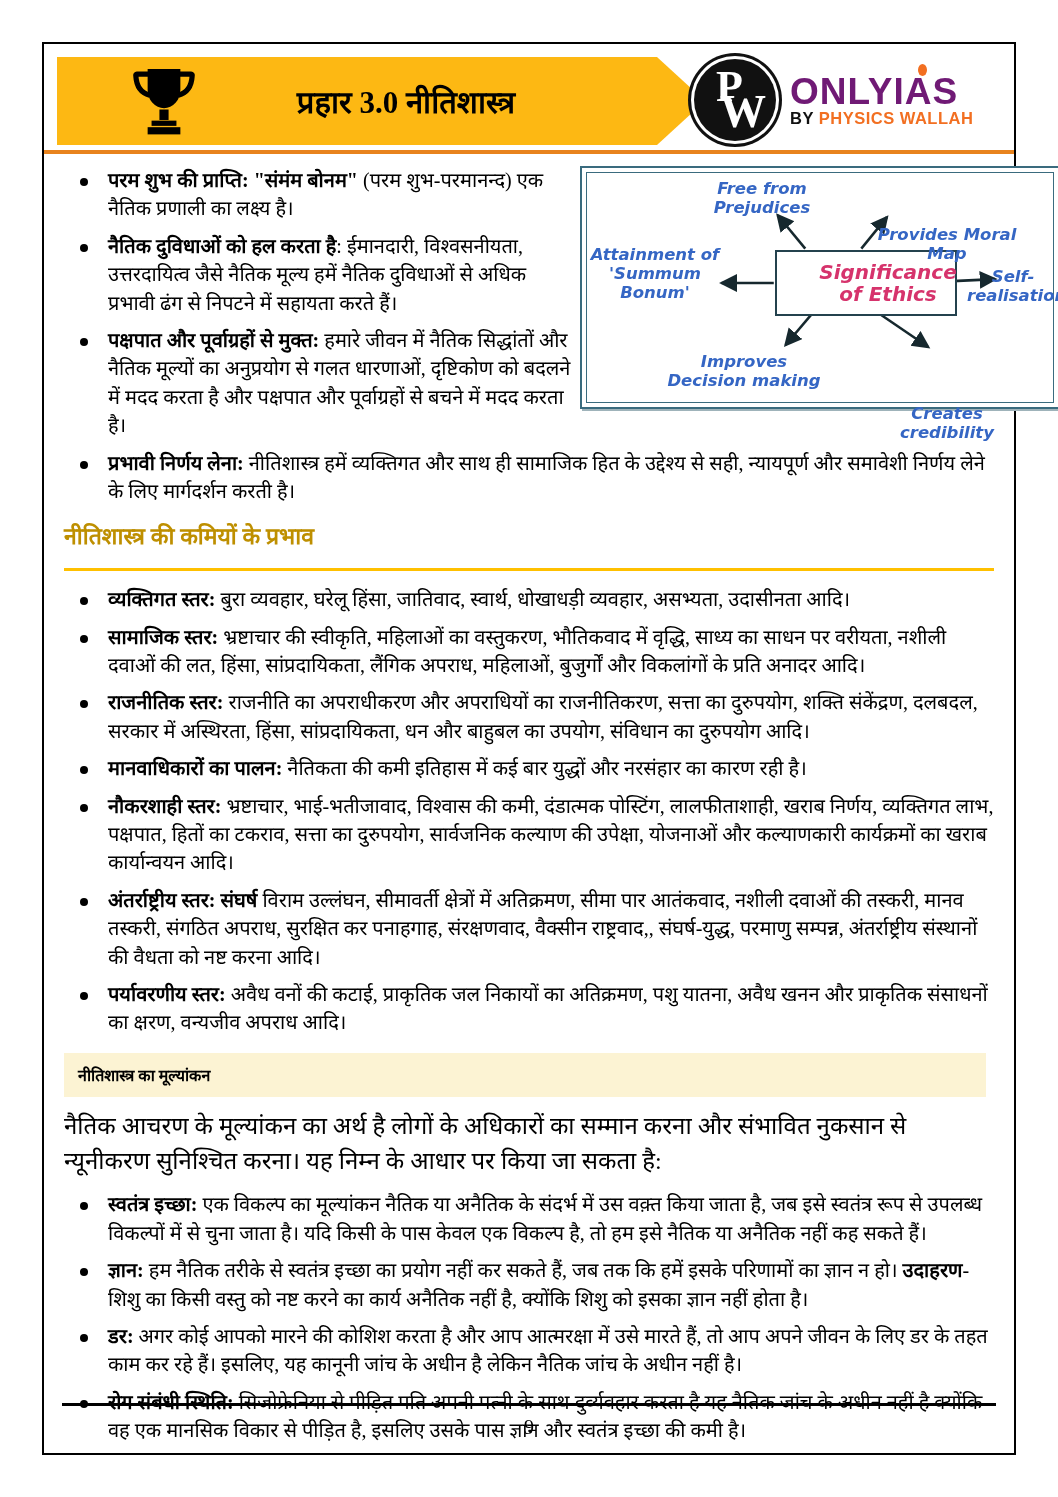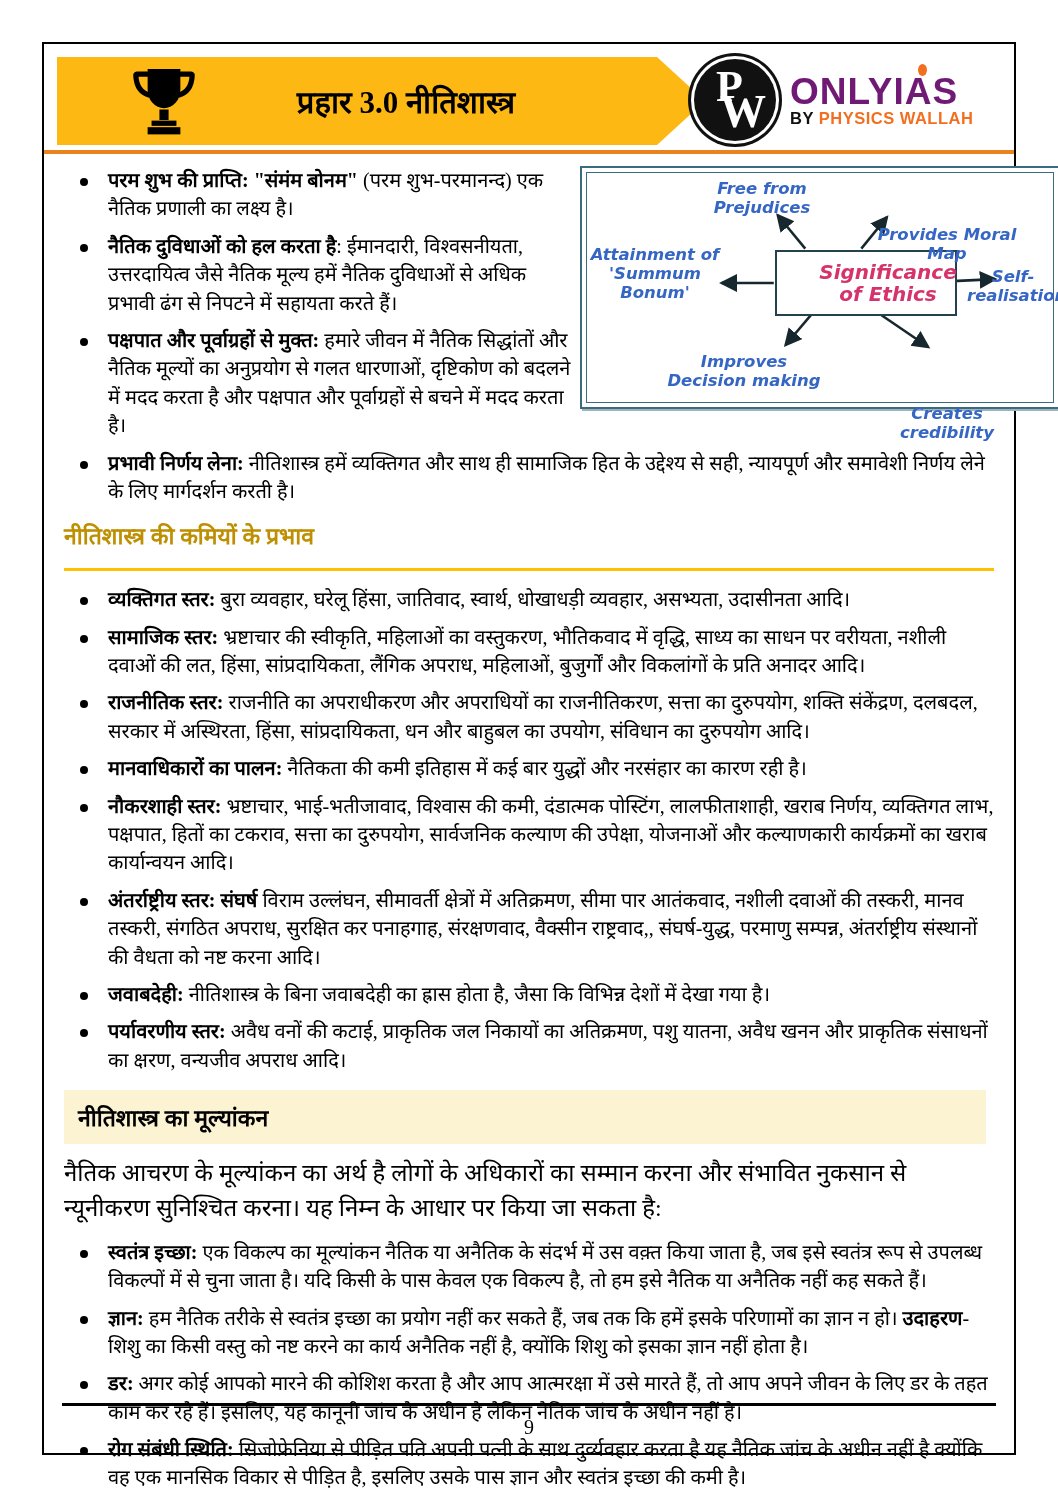--- a/index.html
+++ b/index.html
@@ -63,21 +63,21 @@
   .node.n0{left:115px;top:12px;width:130px;}
   .node.n1{left:290px;top:18px;width:150px;margin-top:40px;}
   .node.n2{left:8px;top:78px;width:130px;}
   .node.n3{left:385px;top:100px;width:92px;}
   .node.n4{left:82px;top:185px;width:160px;}
   .node.n5{left:280px;top:192px;width:170px;margin-top:45px;}
 
   
   .section-heading{color:var(--heading_gold);font-weight:bold;font-size:23px;margin:14px 0 17px 0;}
   .gold-underline{height:3px;background:var(--underline_gold);margin-bottom:14px;}
-  .cream-heading{background:var(--highlight_cream);font-weight:bold;font-size:23px;padding:11px 14px;margin:16px 8px 12px 0;}
+  .cream-heading{background:var(--highlight_cream);font-weight:bold;font-size:16px;padding:11px 14px;margin:16px 8px 12px 0;}
   .para{font-size:24px;line-height:1.45;margin-bottom:12px;}
 
   
   .footer-line{position:absolute;left:18px;right:18px;bottom:47px;height:3px;background:#000;}
   .page-number{position:absolute;left:0;right:0;bottom:14px;text-align:center;font-size:20px;}
 </style>
 </head>
 <body>
 
 <div class="page">
@@ -148,21 +148,20 @@
     <div class="section-heading">नीतिशास्त्र की कमियों के प्रभाव</div>
     <div class="gold-underline"></div>
 
     <ul class="bullets">
         <li><b>व्यक्तिगत स्तर:</b><span> बुरा व्यवहार, घरेलू हिंसा, जातिवाद, स्वार्थ, धोखाधड़ी व्यवहार, असभ्यता, उदासीनता आदि।</span></li>
         <li><b>सामाजिक स्तर:</b><span> भ्रष्टाचार की स्वीकृति, महिलाओं का वस्तुकरण, भौतिकवाद में वृद्धि, साध्य का साधन पर वरीयता, नशीली दवाओं की लत, हिंसा, सांप्रदायिकता, लैंगिक अपराध, महिलाओं, बुजुर्गों और विकलांगों के प्रति अनादर आदि।</span></li>
         <li><b>राजनीतिक स्तर:</b><span> राजनीति का अपराधीकरण और अपराधियों का राजनीतिकरण, सत्ता का दुरुपयोग, शक्ति संकेंद्रण, दलबदल, सरकार में अस्थिरता, हिंसा, सांप्रदायिकता, धन और बाहुबल का उपयोग, संविधान का दुरुपयोग आदि।</span></li>
         <li><b>मानवाधिकारों का पालन:</b><span> नैतिकता की कमी इतिहास में कई बार युद्धों और नरसंहार का कारण रही है।</span></li>
         <li><b>नौकरशाही स्तर:</b><span> भ्रष्टाचार, भाई-भतीजावाद, विश्वास की कमी, दंडात्मक पोस्टिंग, लालफीताशाही, खराब निर्णय, व्यक्तिगत लाभ, पक्षपात, हितों का टकराव, सत्ता का दुरुपयोग, सार्वजनिक कल्याण की उपेक्षा, योजनाओं और कल्याणकारी कार्यक्रमों का खराब कार्यान्वयन आदि।</span></li>
         <li><b>अंतर्राष्ट्रीय स्तर: संघर्ष</b><span> विराम उल्लंघन, सीमावर्ती क्षेत्रों में अतिक्रमण, सीमा पार आतंकवाद, नशीली दवाओं की तस्करी, मानव तस्करी, संगठित अपराध, सुरक्षित कर पनाहगाह, संरक्षणवाद, वैक्सीन राष्ट्रवाद,, संघर्ष-युद्ध, परमाणु सम्पन्न, अंतर्राष्ट्रीय संस्थानों की वैधता को नष्ट करना आदि।</span></li>
-        <li><b>जवाबदेही:</b><span> नीतिशास्त्र के बिना जवाबदेही का ह्रास होता है, जैसा कि विभिन्न देशों में देखा गया है।</span></li>
         <li><b>पर्यावरणीय स्तर:</b><span> अवैध वनों की कटाई, प्राकृतिक जल निकायों का अतिक्रमण, पशु यातना, अवैध खनन और प्राकृतिक संसाधनों का क्षरण, वन्यजीव अपराध आदि।</span></li>
       </ul>
 
     <div class="cream-heading">नीतिशास्त्र का मूल्यांकन</div>
     <div class="para">नैतिक आचरण के मूल्यांकन का अर्थ है लोगों के अधिकारों का सम्मान करना और संभावित नुकसान से न्यूनीकरण सुनिश्चित करना। यह निम्न के आधार पर किया जा सकता है:</div>
 
     <ul class="bullets">
         <li><b>स्वतंत्र इच्छा:</b><span> एक विकल्प का मूल्यांकन नैतिक या अनैतिक के संदर्भ में उस वक़्त किया जाता है, जब इसे स्वतंत्र रूप से उपलब्ध विकल्पों में से चुना जाता है। यदि किसी के पास केवल एक विकल्प है, तो हम इसे नैतिक या अनैतिक नहीं कह सकते हैं।</span></li>
         <li><b>ज्ञान:</b><span> हम नैतिक तरीके से स्वतंत्र इच्छा का प्रयोग नहीं कर सकते हैं, जब तक कि हमें इसके परिणामों का ज्ञान न हो। </span><b>उदाहरण</b><span>- शिशु का किसी वस्तु को नष्ट करने का कार्य अनैतिक नहीं है, क्योंकि शिशु को इसका ज्ञान नहीं होता है।</span></li>
         <li><b>डर:</b><span> अगर कोई आपको मारने की कोशिश करता है और आप आत्मरक्षा में उसे मारते हैं, तो आप अपने जीवन के लिए डर के तहत काम कर रहे हैं। इसलिए, यह कानूनी जांच के अधीन है लेकिन नैतिक जांच के अधीन नहीं है।</span></li>

